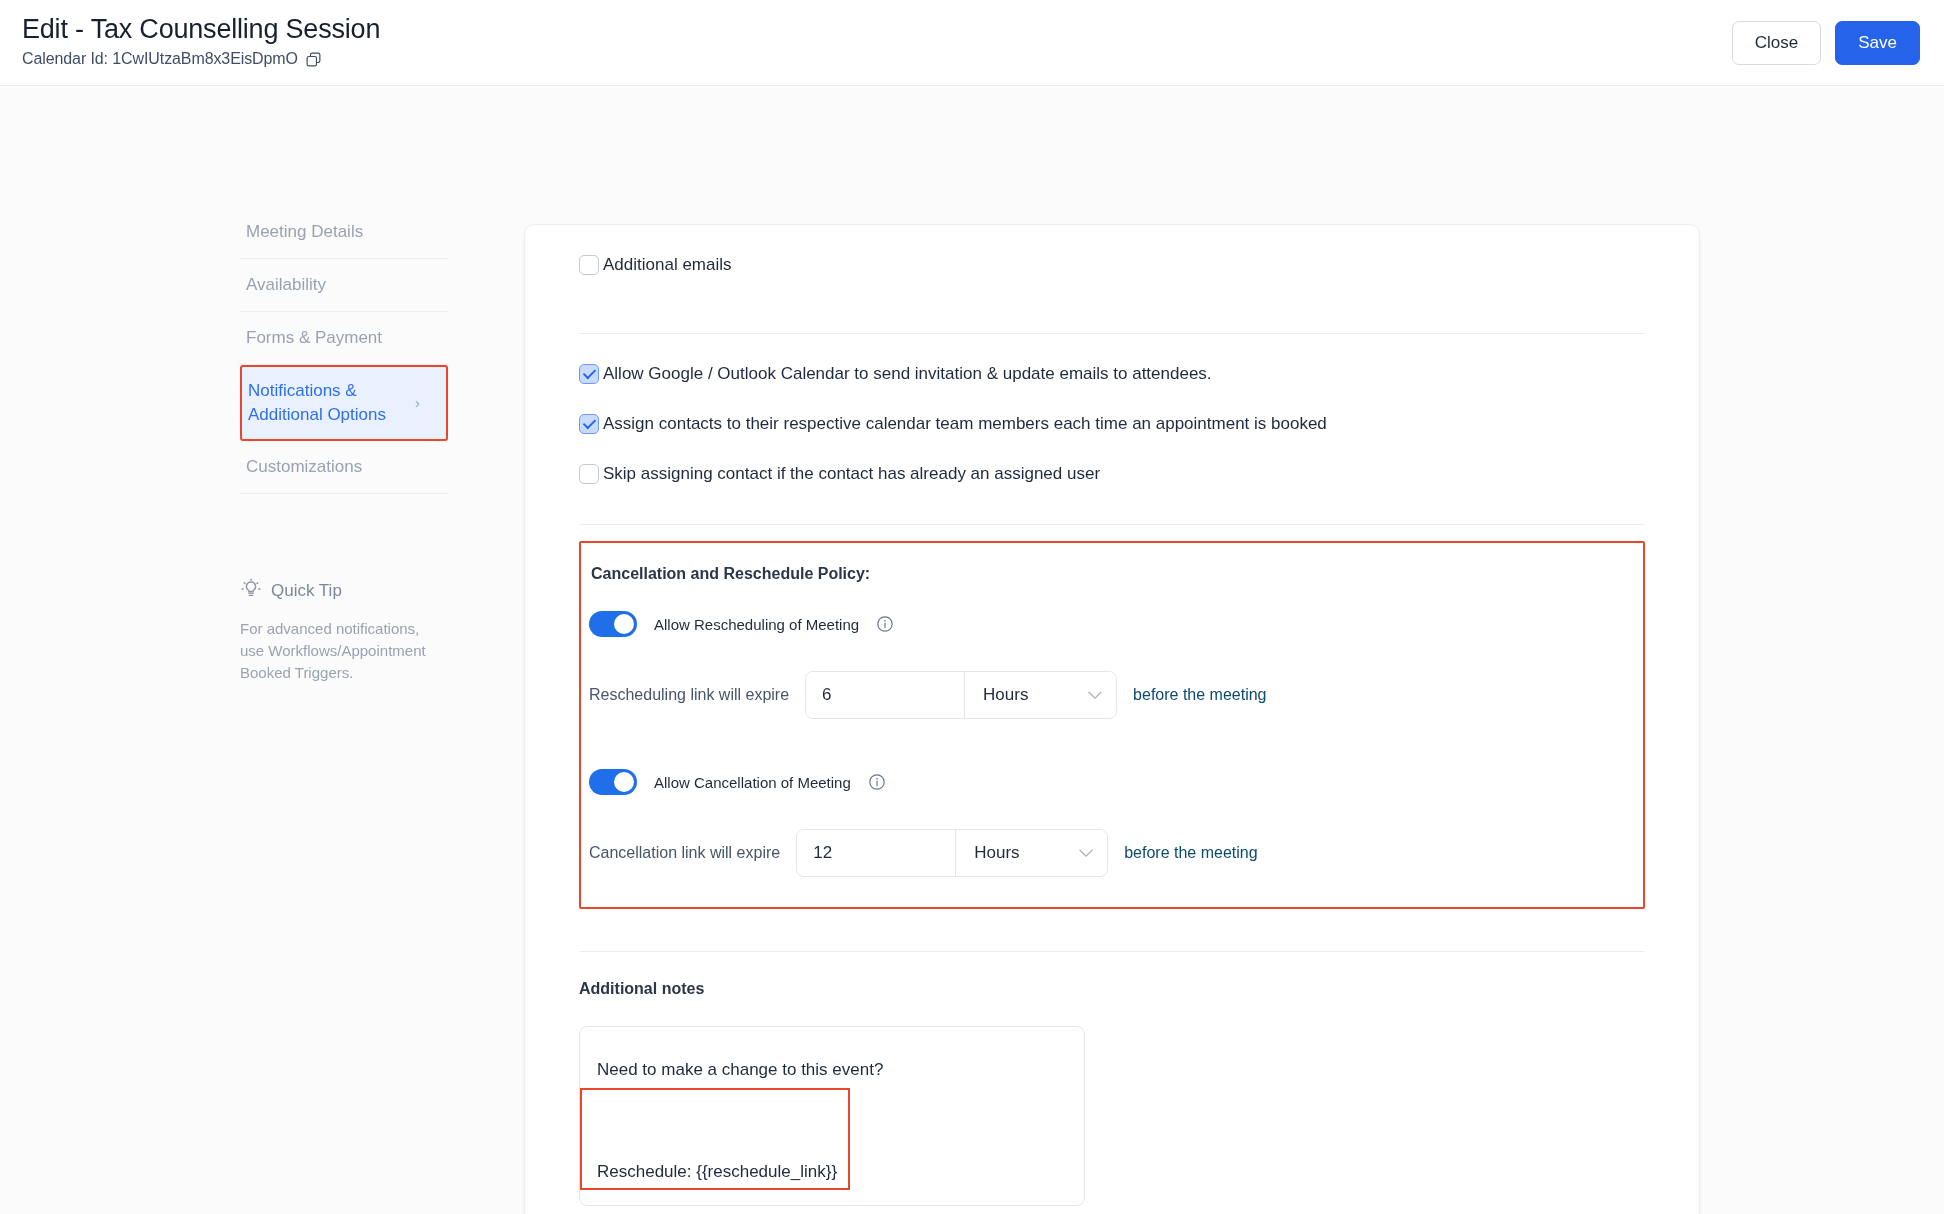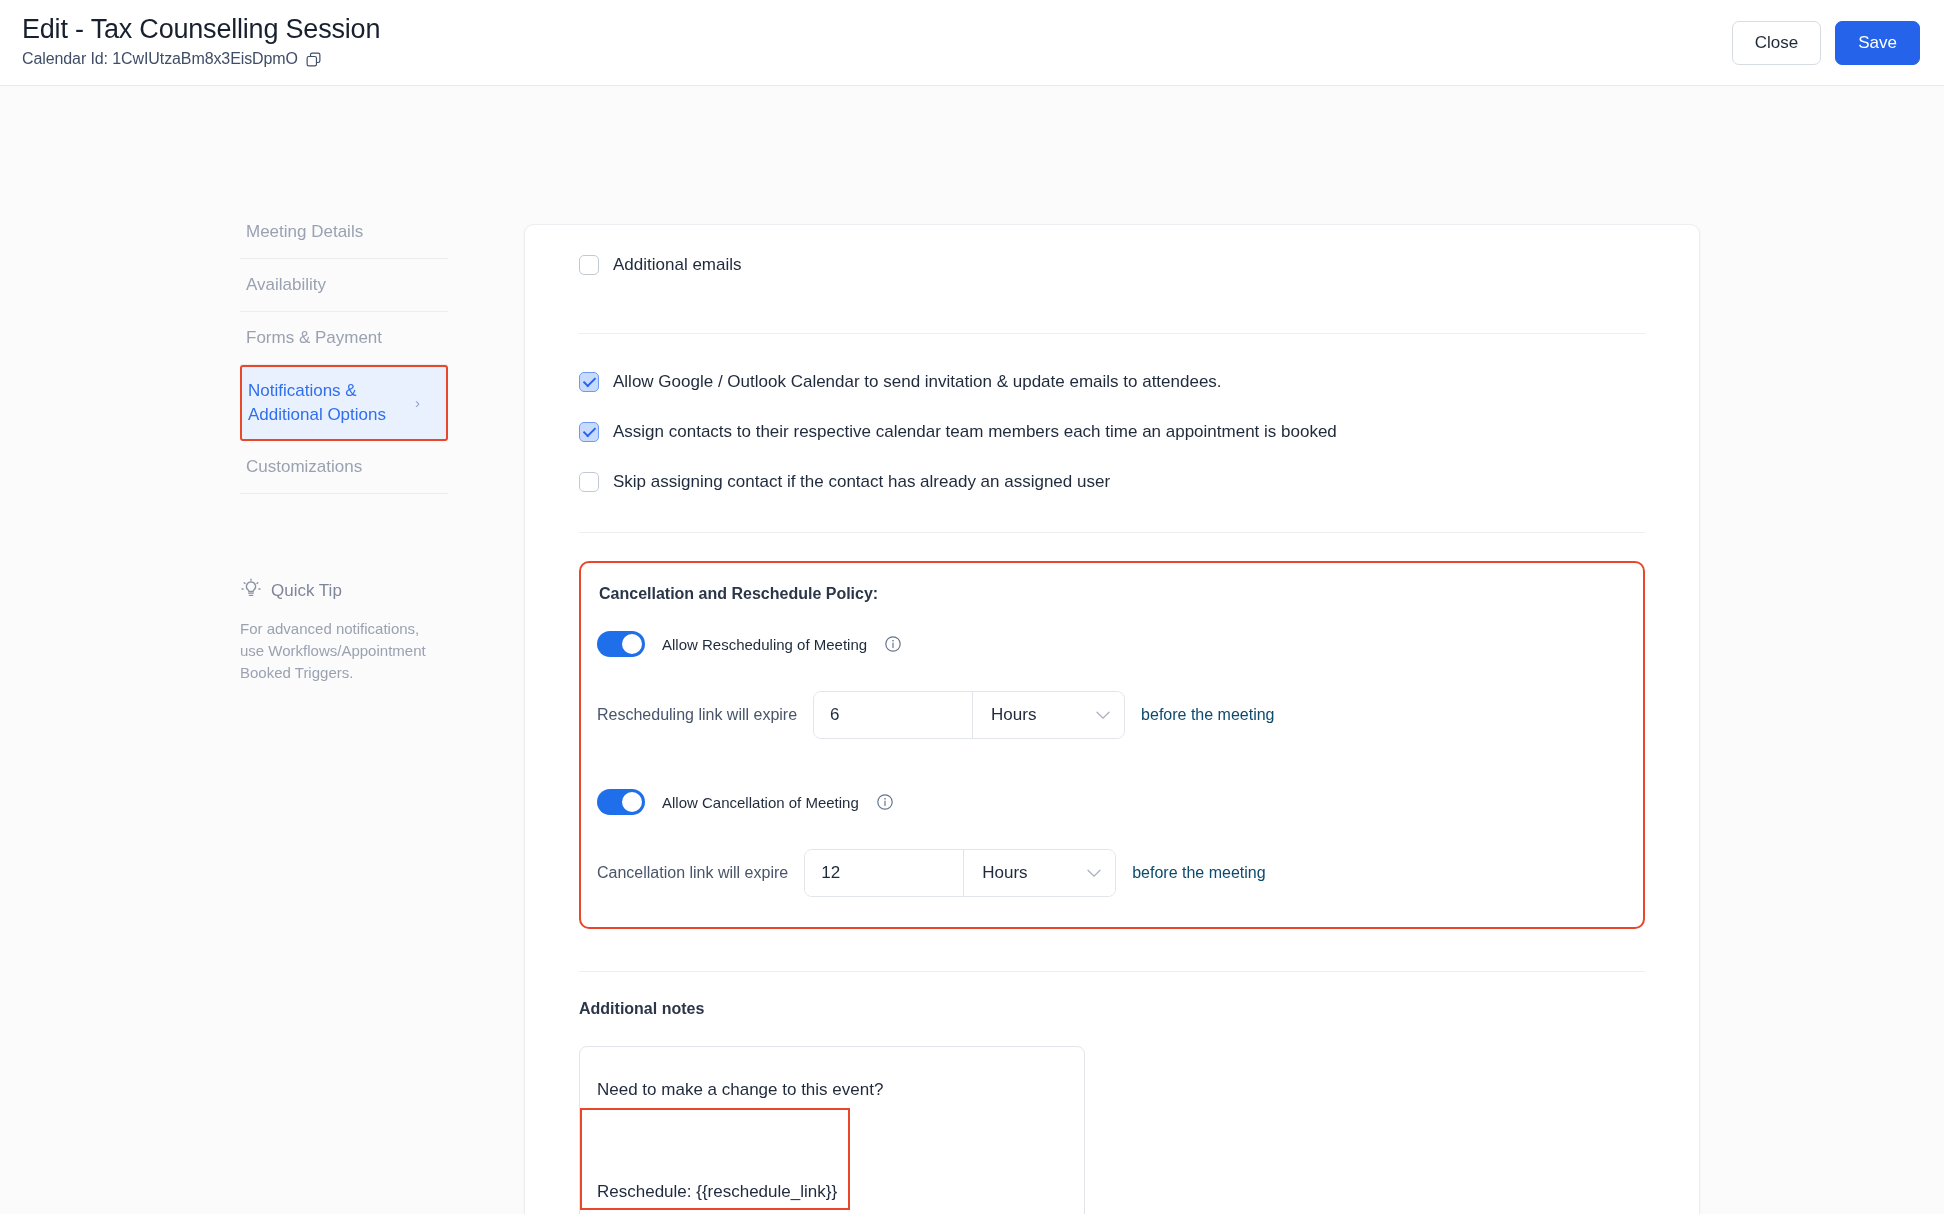--- a/index.html
+++ b/index.html
@@ -141,21 +141,21 @@
     border-radius: 10px;
     box-shadow: 0 1px 3px rgba(20,30,60,0.05);
     width: 1176px;
     height: 1052px;
     padding: 28px 54px 0 54px;
   }
 
   .check-row {
     display: flex;
     align-items: center;
-    gap: 14px;
+    gap: 4px;
     cursor: pointer;
   }
   .check-row .label {
     font-size: 17px;
     color: #1f2a3c;
     line-height: 24px;
   }
   .cbox {
     width: 20px; height: 20px;
     border: 1px solid #c3c9d4;
@@ -182,23 +182,23 @@
     height: 1px;
     background: #eceef1;
     margin: 0;
   }
 
   .checks-group { display: flex; flex-direction: column; gap: 26px; }
 
   
   .policy-box {
     border: 2px solid #e8472a;
-    border-radius: 10px;
-    padding: 22px 28px 30px 16px;
-    margin-top: 28px;
+    border-radius: 2px;
+    padding: 22px 28px 30px 8px;
+    margin-top: 16px;
   }
   .policy-title {
     font-size: 16px;
     font-weight: bold;
     color: #2b3purple;
     color: #2b3648;
     margin-bottom: 28px;
     padding-left: 2px;
   }
   .toggle-row {
@@ -369,21 +369,21 @@
   <div class="main-wrap">
     <div class="card">
 
       <div class="check-row" style="margin-bottom:56px;">
         <span class="cbox"></span>
         <span class="label">Additional emails</span>
       </div>
 
       <div class="divider"></div>
 
-      <div class="checks-group" style="margin-top:36px;">
+      <div class="checks-group" style="margin-top:28px;">
         <div class="check-row">
           <span class="cbox checked"></span>
           <span class="label">Allow Google / Outlook Calendar to send invitation &amp; update emails to attendees.</span>
         </div>
         <div class="check-row">
           <span class="cbox checked"></span>
           <span class="label">Assign contacts to their respective calendar team members each time an appointment is booked</span>
         </div>
         <div class="check-row">
           <span class="cbox"></span>

